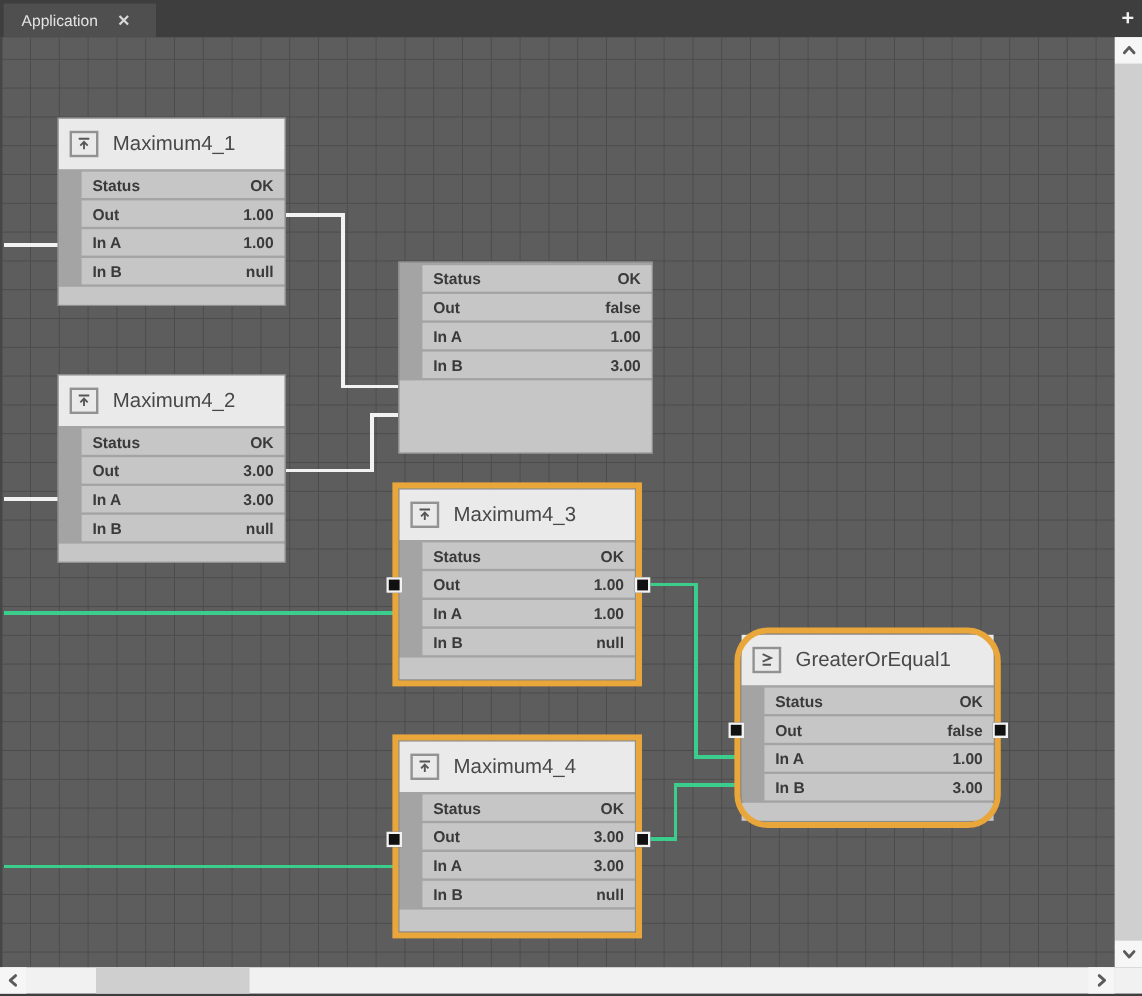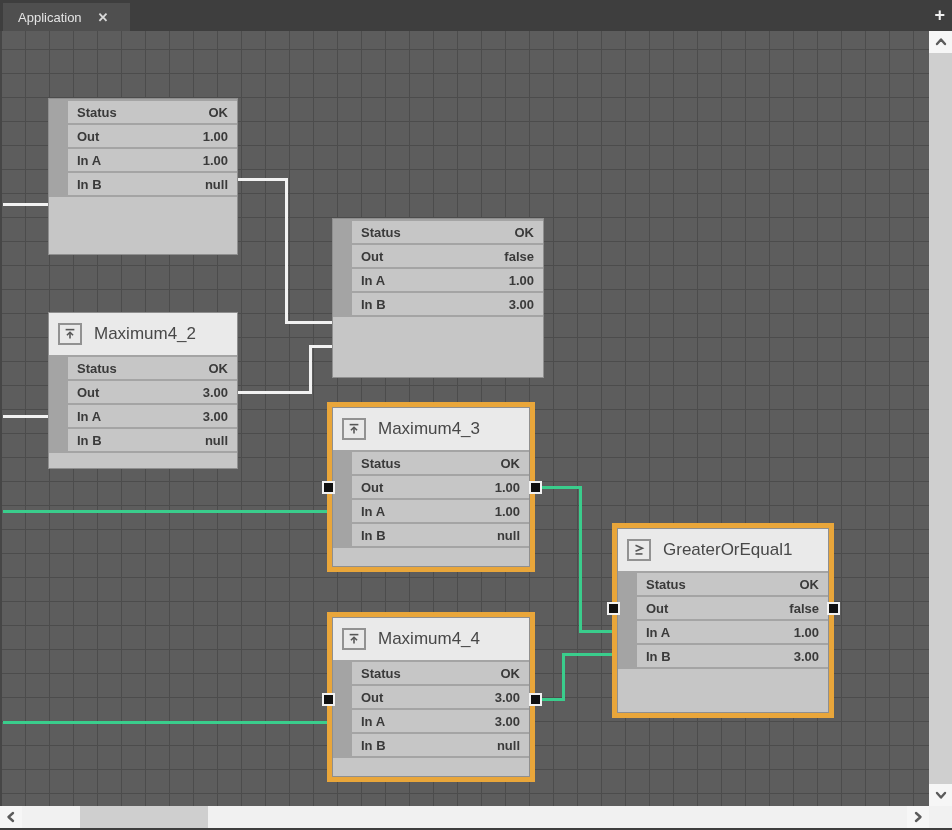--- a/index.html
+++ b/index.html
@@ -98,116 +98,126 @@
       <polyline points="3,385 48,385" fill="none" stroke="#f2f2f2" stroke-width="3"></polyline>
       <polyline points="238,148 286,148 286,291 332,291" fill="none" stroke="#f2f2f2" stroke-width="3"></polyline>
       <polyline points="238,361 310,361 310,315 332,315" fill="none" stroke="#f2f2f2" stroke-width="3"></polyline>
       <polyline points="3,480 332,480" fill="none" stroke="#3acd8c" stroke-width="3"></polyline>
       <polyline points="3,691 332,691" fill="none" stroke="#3acd8c" stroke-width="3"></polyline>
       <polyline points="535,456 580,456 580,600 617,600" fill="none" stroke="#3acd8c" stroke-width="3"></polyline>
       <polyline points="535,668 563,668 563,623 617,623" fill="none" stroke="#3acd8c" stroke-width="3"></polyline>
     </svg>
   <div class="nodes-layer">
       <div class="node" style="left: 48px; top: 67px; width: 190px; height: 157px;">
-        <div class="node-row">
-          <span>Status</span>
-          <span>OK</span>
-        </div>
-        <div class="node-row">
-          <span>Out</span>
-          <span>1.00</span>
-        </div>
-        <div class="node-row">
-          <span>In A</span>
-          <span>1.00</span>
-        </div>
-        <div class="node-row">
-          <span>In B</span>
-          <span>null</span>
-        </div>
-        <div class="node-footer"></div>
-      </div>
-      <div class="node" style="left: 332px; top: 187px; width: 212px; height: 160px;">
-        <div class="node-row">
-          <span>Status</span>
-          <span>OK</span>
-        </div>
-        <div class="node-row">
-          <span>Out</span>
-          <span>false</span>
-        </div>
-        <div class="node-row">
-          <span>In A</span>
-          <span>1.00</span>
-        </div>
-        <div class="node-row">
-          <span>In B</span>
-          <span>3.00</span>
-        </div>
-        <div class="node-footer"></div>
-      </div>
-      <div class="node" style="left: 48px; top: 281px; width: 190px; height: 157px;">
         <div class="node-header">
           <span class="node-icon">
             <svg viewBox="0 0 16 16" width="16" height="14">
               <line x1="3" y1="3" x2="13" y2="3"></line>
               <line x1="8" y1="6.5" x2="8" y2="13"></line>
               <polyline points="4.5,9.5 8,6 11.5,9.5"></polyline>
             </svg>
           </span>
-          <span class="node-title">Maximum4_2</span>
-        </div>
-        <div class="node-row">
-          <span>Status</span>
-          <span>OK</span>
-        </div>
-        <div class="node-row">
-          <span>Out</span>
-          <span>3.00</span>
-        </div>
-        <div class="node-row">
-          <span>In A</span>
-          <span>3.00</span>
+          <span class="node-title">Maximum4_1</span>
+        </div>
+        <div class="node-row">
+          <span>Status</span>
+          <span>OK</span>
+        </div>
+        <div class="node-row">
+          <span>Out</span>
+          <span>1.00</span>
+        </div>
+        <div class="node-row">
+          <span>In A</span>
+          <span>1.00</span>
         </div>
         <div class="node-row">
           <span>In B</span>
           <span>null</span>
         </div>
         <div class="node-footer"></div>
       </div>
-      <div class="node selected" style="left: 332px; top: 376px; width: 198px; height: 160px;">
+      <div class="node" style="left: 332px; top: 187px; width: 212px; height: 160px;">
+        <div class="node-row">
+          <span>Status</span>
+          <span>OK</span>
+        </div>
+        <div class="node-row">
+          <span>Out</span>
+          <span>false</span>
+        </div>
+        <div class="node-row">
+          <span>In A</span>
+          <span>1.00</span>
+        </div>
+        <div class="node-row">
+          <span>In B</span>
+          <span>3.00</span>
+        </div>
+        <div class="node-footer"></div>
+      </div>
+      <div class="node" style="left: 48px; top: 281px; width: 190px; height: 157px;">
         <div class="node-header">
           <span class="node-icon">
             <svg viewBox="0 0 16 16" width="16" height="14">
               <line x1="3" y1="3" x2="13" y2="3"></line>
               <line x1="8" y1="6.5" x2="8" y2="13"></line>
               <polyline points="4.5,9.5 8,6 11.5,9.5"></polyline>
             </svg>
           </span>
+          <span class="node-title">Maximum4_2</span>
+        </div>
+        <div class="node-row">
+          <span>Status</span>
+          <span>OK</span>
+        </div>
+        <div class="node-row">
+          <span>Out</span>
+          <span>3.00</span>
+        </div>
+        <div class="node-row">
+          <span>In A</span>
+          <span>3.00</span>
+        </div>
+        <div class="node-row">
+          <span>In B</span>
+          <span>null</span>
+        </div>
+        <div class="node-footer"></div>
+      </div>
+      <div class="node selected" style="left: 332px; top: 376px; width: 198px; height: 160px;">
+        <div class="node-header">
+          <span class="node-icon">
+            <svg viewBox="0 0 16 16" width="16" height="14">
+              <line x1="3" y1="3" x2="13" y2="3"></line>
+              <line x1="8" y1="6.5" x2="8" y2="13"></line>
+              <polyline points="4.5,9.5 8,6 11.5,9.5"></polyline>
+            </svg>
+          </span>
           <span class="node-title">Maximum4_3</span>
         </div>
         <div class="node-row">
           <span>Status</span>
           <span>OK</span>
         </div>
         <div class="node-row">
           <span>Out</span>
           <span>1.00</span>
         </div>
         <div class="node-row">
           <span>In A</span>
           <span>1.00</span>
         </div>
         <div class="node-row">
           <span>In B</span>
           <span>null</span>
         </div>
         <div class="node-footer"></div>
       </div>
-      <div class="node selected" style="left: 617px; top: 497px; width: 212px; height: 185px;">
+      <div class="node selected" style="left: 617px; top: 497px; width: 212px; height: 157px; border-radius: 23px;">
         <div class="node-header">
           <span class="node-icon">
             <svg viewBox="0 0 16 16" width="16" height="14">
               <polyline points="4,2.5 12,6 4,9.5"></polyline>
               <line x1="4" y1="12.5" x2="12" y2="12.5"></line>
             </svg>
           </span>
           <span class="node-title">GreaterOrEqual1</span>
         </div>
         <div class="node-row">

